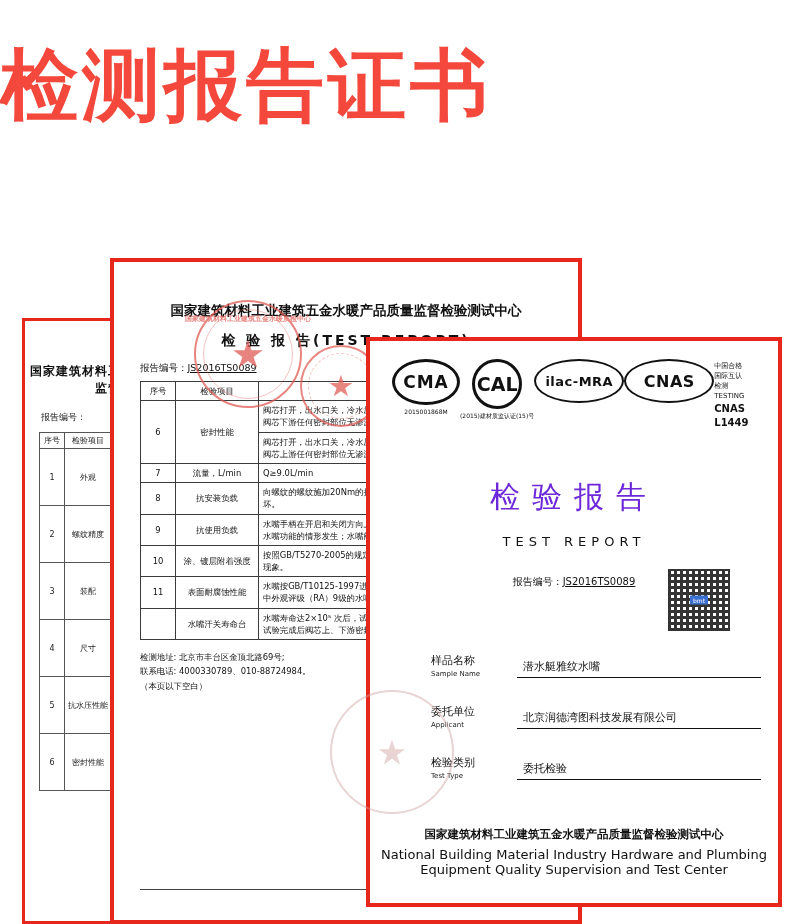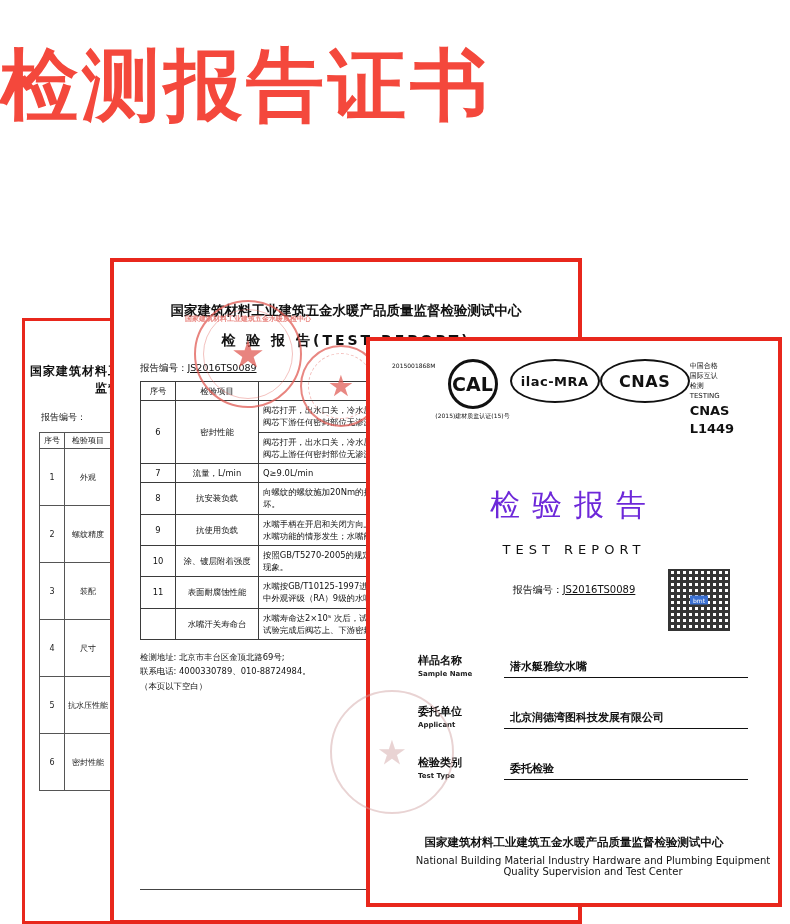--- a/index.html
+++ b/index.html
@@ -177,21 +177,21 @@
   .logo .ilac{
     width:86px;height:40px;border:2.5px solid #111;border-radius:50%;
     display:flex;align-items:center;justify-content:center;
     font-weight:bold;font-size:13px;letter-spacing:.5px;margin:0 auto;
   }
   .cnas-txt{
     font-family:"DejaVu Sans", sans-serif;
     font-size:7px;line-height:1.45;color:#111;text-align:left;
     padding-top:2px;
   }
-  .cnas-txt b{font-size:13px;}
+  .cnas-txt b{font-size:10px;}
 
   .f-title{
     margin-top:46px;text-align:center;
     font-family:"DejaVu Sans", sans-serif;
     font-weight:normal;font-size:30px;letter-spacing:12px;color:#6d28d9;
   }
   .f-title2{
     margin-top:16px;text-align:center;
     font-family:"DejaVu Sans", sans-serif;
     font-size:13px;letter-spacing:5px;color:#111;
@@ -212,22 +212,22 @@
     background-color:#fff;
     opacity:.85;
   }
   .qr .qtag{
     position:absolute;left:50%;top:50%;transform:translate(-50%,-50%);
     background:#1a58c9;color:#fff;font-size:6px;padding:1px 3px;
     font-family:"DejaVu Sans", sans-serif;
   }
 
   .fields{
-    position:absolute;left:48px;top:312px;width:330px;
-    font-family:"DejaVu Sans", sans-serif;color:#111;font-weight:bold;
+    position:absolute;left:61px;top:312px;width:330px;
+    font-family:"DejaVu Sans", sans-serif;color:#111;
   }
   .field{
     display:flex;align-items:flex-end;margin-bottom:26px;
   }
   .f-lab{width:86px;}
   .f-lab .cn{font-size:11px;display:block;}
   .f-lab .en{font-size:7px;display:block;color:#222;margin-top:2px;}
   .f-val{
     flex:1;border-bottom:1px solid #111;
     font-size:11px;padding:0 0 3px 6px;min-height:15px;
@@ -263,21 +263,21 @@
   #stamp-front2 .star{
     position:absolute;left:50%;top:50%;transform:translate(-50%,-50%);
     color:#cfa0a0;font-size:30px;
   }
 
   .f-bottom{
     position:absolute;left:0;bottom:26px;width:100%;text-align:center;
     font-family:"DejaVu Sans", sans-serif;color:#111;
   }
   .f-bottom .cn{font-size:11.5px;font-weight:bold;}
-  .f-bottom .en{font-size:10px;margin-top:5px;padding-left:38px;}
+  .f-bottom .en{font-size:13px;margin-top:5px;}
 
   
   .edge-stamp{
     position:absolute;right:-1px;bottom:150px;
     width:44px;height:70px;border:1px solid #cfcfcf;opacity:.5;
   }
 </style>
 </head>
 <body>
 
@@ -395,20 +395,21 @@
 
 <div class="stamp-round" id="stamp-mid">
   <div class="ring-txt"></div>
   <div class="star">★</div>
 </div>
 
 <div class="sheet red" id="sheet-front">
 
   <div class="logo-row">
     <div class="logo">
+      <div class="oval">CMA</div>
       <div class="cap">2015001868M</div>
     </div>
     <div class="logo">
       <div class="circ">CAL</div>
       <div class="cap">(2015)建材质监认证(15)号</div>
     </div>
     <div class="logo">
       <div class="ilac">ilac-MRA</div>
     </div>
     <div class="logo">

